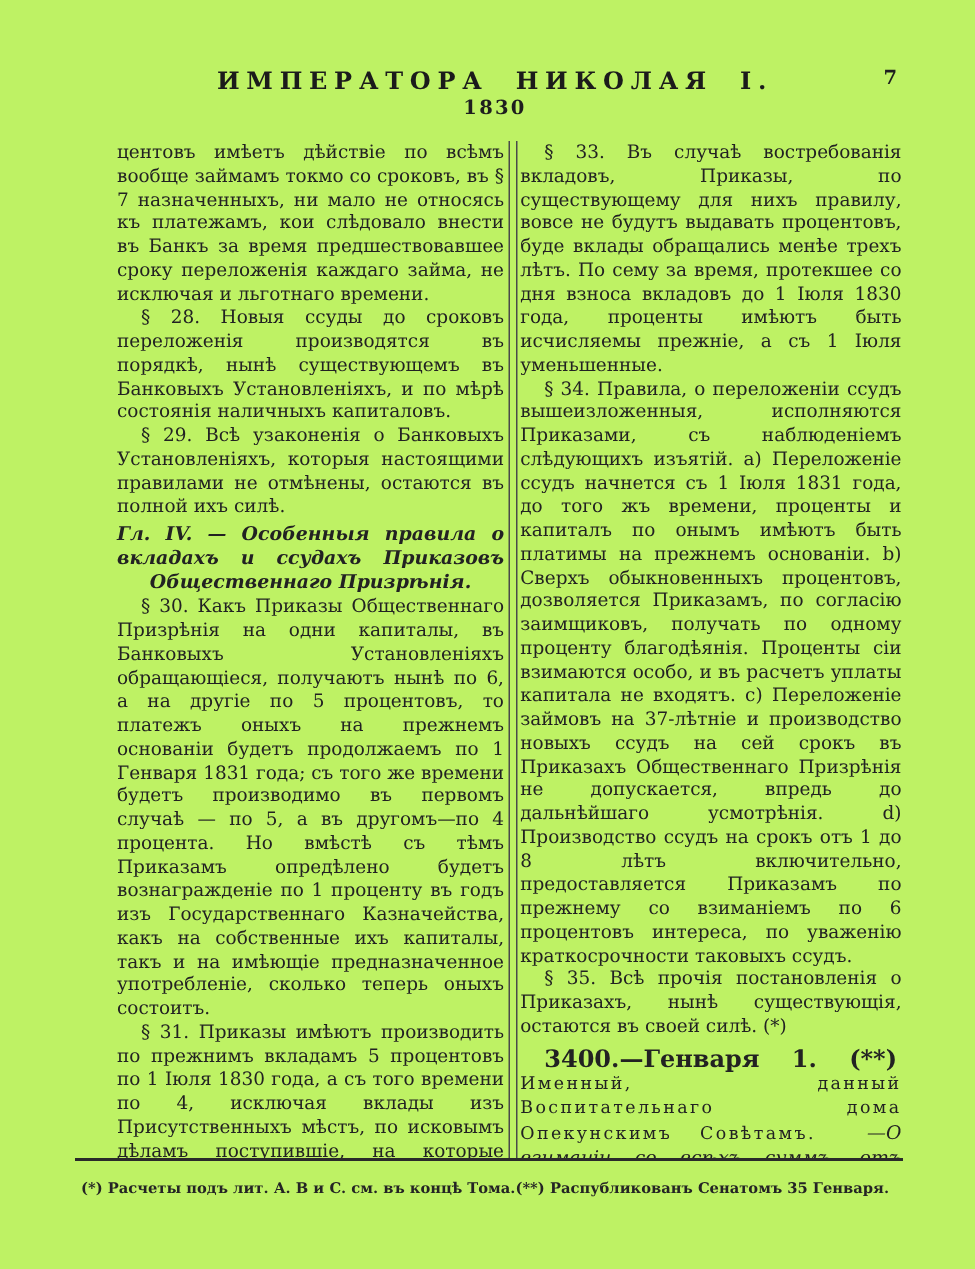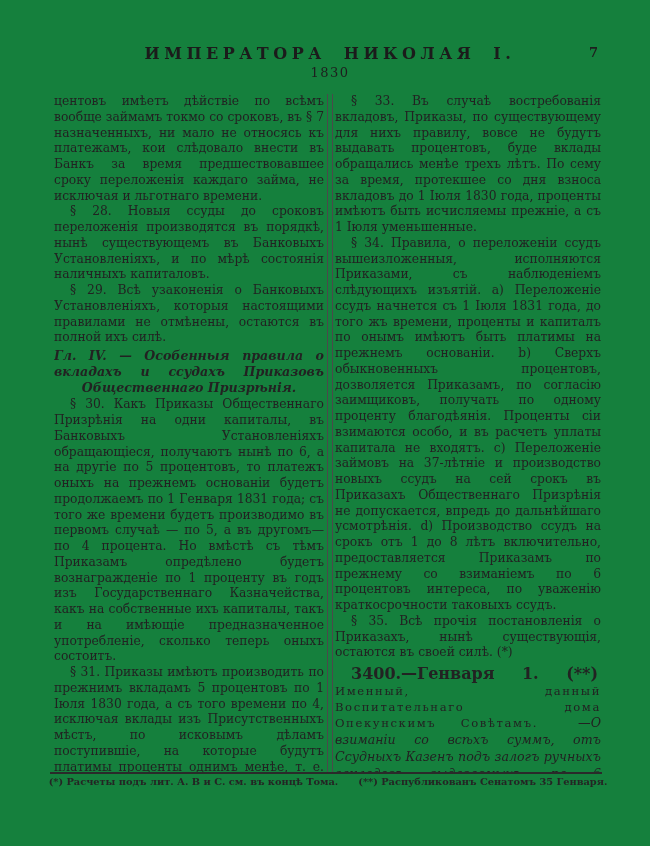--- a/index.html
+++ b/index.html
@@ -4,56 +4,56 @@
 <style>
   * { margin: 0; padding: 0; box-sizing: border-box; }
   html, body { background: #ffffff; }
   body {
     width: 650px; height: 846px;
     font-family: "DejaVu Serif", "Liberation Serif", serif;
     color: #1e1e1e;
     position: relative;
     overflow: hidden;
   }
-  .page { position: absolute; inset: 0; background: #15803d; }
+  .page { position: absolute; inset: 0; background: #bef264; }
 
   
   .page-header { position: absolute; top: 44px; left: 50px; right: 40px; }
   .header-row { position: relative; text-align: center; }
   .running-title {
     display: inline-block;
     font-size: 16px; font-weight: bold;
     letter-spacing: 4.5px; word-spacing: 8px;
     color: #1b1b1b;
   }
   .page-number {
     position: absolute; right: 12px; top: 1px;
     font-size: 13px; font-weight: bold;
   }
   .year {
     text-align: center;
-    font-size: 13px; font-weight: normal;
+    font-size: 13px; font-weight: bold;
     letter-spacing: 1.5px;
     margin-top: 2px;
   }
 
   
   .columns {
     position: absolute; top: 94px; left: 54px;
     width: 547px; height: 679px;
     display: flex;
     overflow: hidden;
   }
   .column {
     font-size: 12.3px;
     line-height: 15.75px;
     text-align: justify;
     color: #222222;
   }
-  .column.left  { width: 270px; }
+  .column.left  { width: 270px; margin-left: 24px; }
   .column.right { width: 266px; }
   .column-divider {
     width: 6px;
     margin: 0 2px 0 3px;
     border-left: 1.5px solid #4a4a4a;
     border-right: 1.5px solid #4a4a4a;
     height: 100%;
   }
   .column p { text-indent: 16px; }
   .column p.no-indent { text-indent: 0; }
@@ -70,27 +70,26 @@
 
   .act-heading { margin-top: 5px; }
   .act-number { font-weight: bold; font-size: 16px; margin-right: 3px; }
   .act-type   { letter-spacing: 1.6px; font-size: 11.6px; margin-right: 17px; }
   .act-title  { font-style: italic; font-size: 12.6px; }
 
   
   .footnote-area { position: absolute; left: 50px; right: 48px; top: 772px; }
   .footnote-rule { height: 0; border-top: 2px solid #2a2a2a; }
   .footnote-line {
-    margin-top: 2px;
-    display: flex; gap: 20px;
+    margin-top: 13px;
+    display: flex; 
     font-size: 9.8px; font-weight: bold;
     color: #242424;
     white-space: nowrap;
     padding-left: 4px;
-    justify-content: center;
   }
 </style>
 </head>
 <body>
 
 <div class="page">
 
   <header class="page-header">
     <div class="header-row">
       <div class="running-title">ИМПЕРАТОРА НИКОЛАЯ I.</div>

